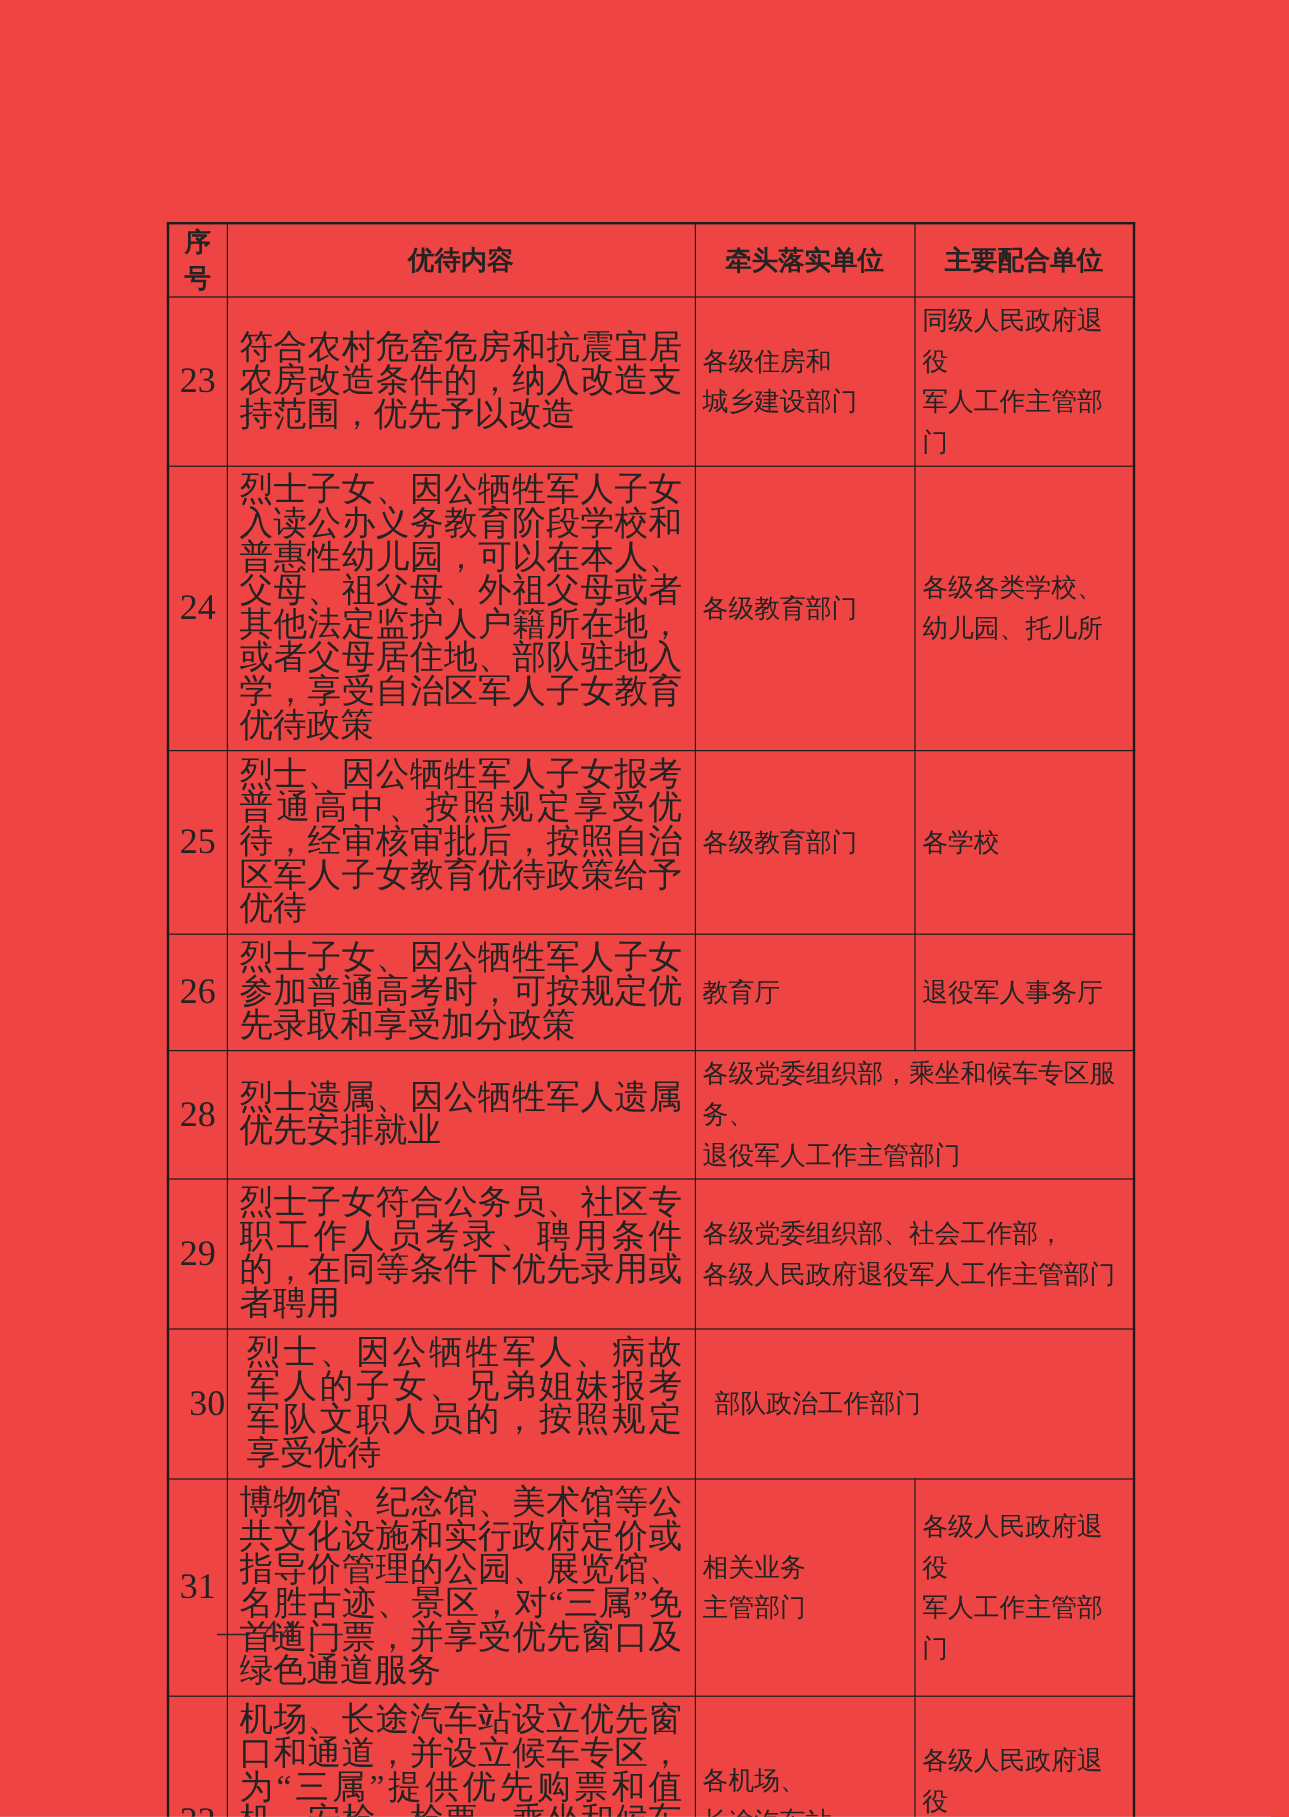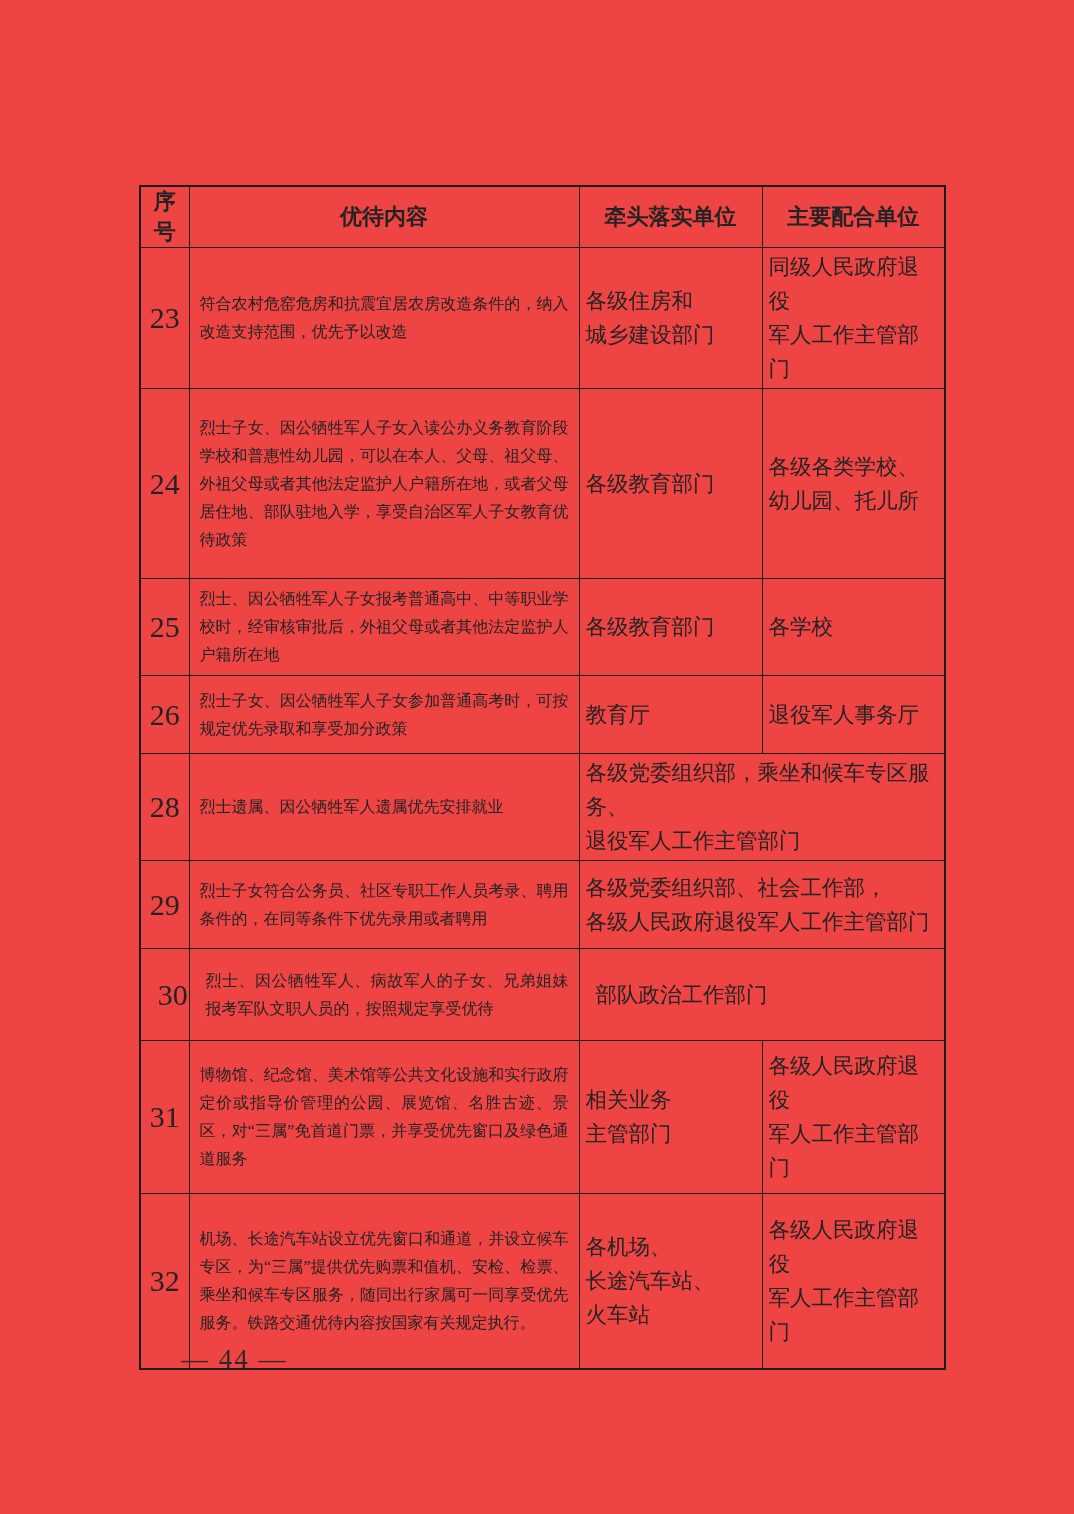--- a/index.html
+++ b/index.html
@@ -37,21 +37,21 @@
     text-align:center;
     padding:0 2px;
   }
   td.no{
     text-align:center;
     font-size:30px;
     font-family:"Liberation Serif","DejaVu Serif",serif;
     padding:0;
   }
   td.content{
-    font-size:16px;
+    font-size:28px;
     line-height:28px;
     text-align:justify;
     padding:6px 10px 6px 10px;
   }
   td.unit{
     font-size:21.5px;
     line-height:34px;
     white-space:pre-line;
     padding:2px 6px;
   }
@@ -106,21 +106,21 @@
       </tr>
       <tr class="r1">
         <td class="no">24</td>
         <td class="content">烈士子女、因公牺牲军人子女入读公办义务教育阶段学校和普惠性幼儿园，可以在本人、父母、祖父母、外祖父母或者其他法定监护人户籍所在地，或者父母居住地、部队驻地入学，享受自治区军人子女教育优待政策</td>
         <td class="unit">各级教育部门</td>
         <td class="unit">各级各类学校、
 幼儿园、托儿所</td>
       </tr>
       <tr class="r2">
         <td class="no">25</td>
-        <td class="content">烈士、因公牺牲军人子女报考普通高中、中等职业学校时，经审核审批后，外祖父母或者其他法定监护人户籍所在地</td>
+        <td class="content">烈士、因公牺牲军人子女报考普通高中、按照规定享受优待，经审核审批后，按照自治区军人子女教育优待政策给予优待</td>
         <td class="unit">各级教育部门</td>
         <td class="unit">各学校</td>
       </tr>
       <tr class="r3">
         <td class="no">26</td>
         <td class="content">烈士子女、因公牺牲军人子女参加普通高考时，可按规定优先录取和享受加分政策</td>
         <td class="unit">教育厅</td>
         <td class="unit">退役军人事务厅</td>
       </tr>
       <tr class="r5">

